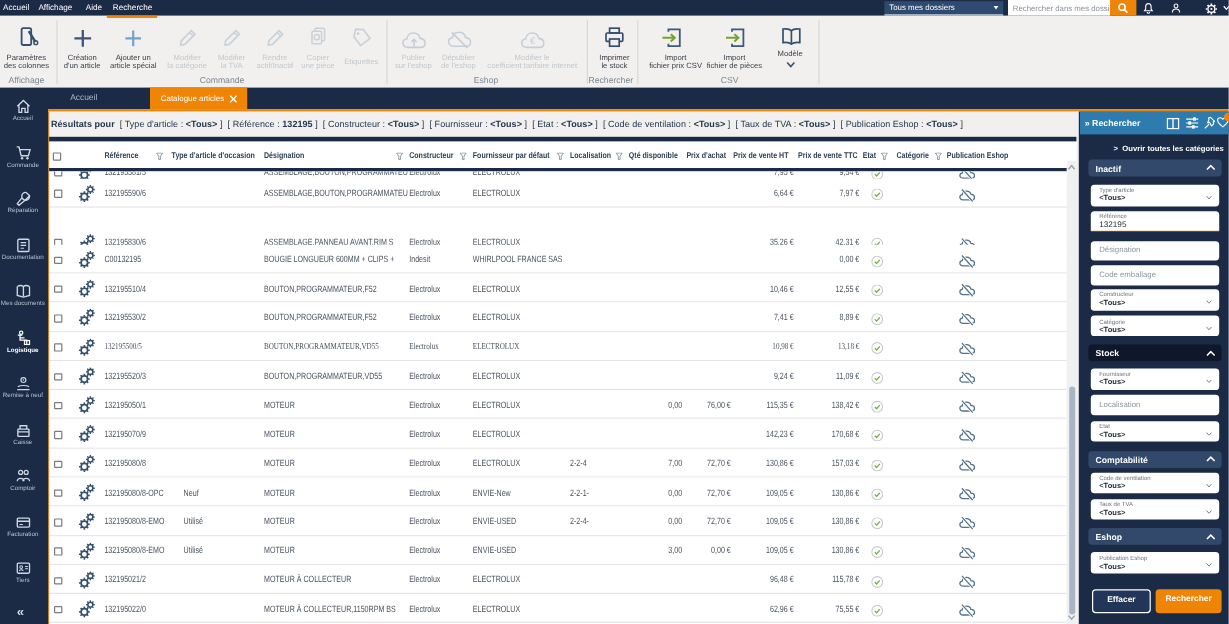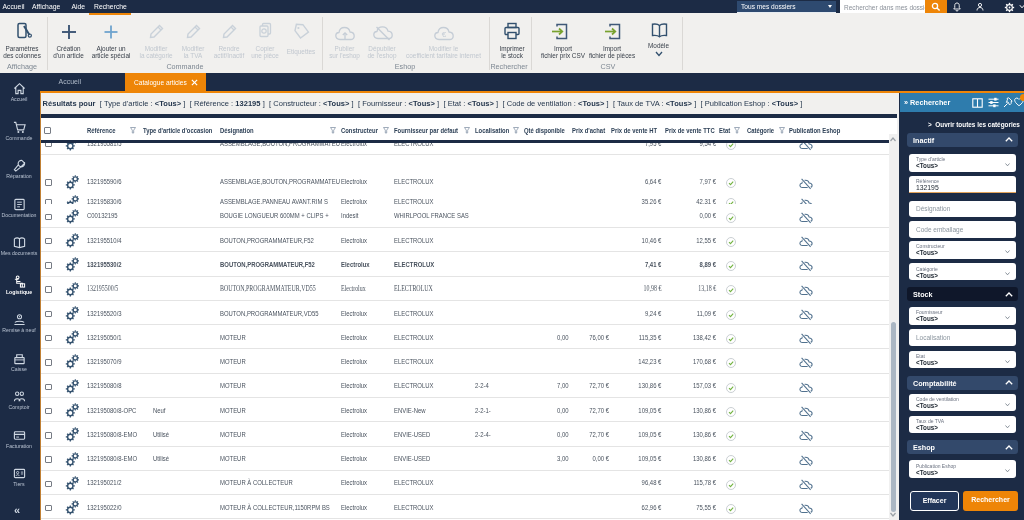--- a/index.html
+++ b/index.html
@@ -343,21 +343,21 @@
       <svg class="abs" style="left:686px;top:8.8px;" width="10" height="10" viewBox="0 0 10 10">
         <circle cx="5" cy="5" r="4.5" fill="none" stroke="#c4c9ce" stroke-width="0.9"></circle>
         <path d="M3 5.1 L4.5 6.6 L7.2 3.6" fill="none" stroke="#72b340" stroke-width="1.1"></path>
       </svg>
       <svg class="abs" style="left:759px;top:8px;" width="14" height="12" viewBox="0 0 14 12">
         <path d="M3.5 9.5 C1.8 9.5 0.9 8.4 0.9 7.3 C0.9 6.2 1.7 5.3 2.9 5.2 C3.1 3.4 4.6 2.2 6.5 2.2 C8.3 2.2 9.7 3.3 10.1 4.9 C11.7 5 13.1 6 13.1 7.5 C13.1 8.7 12.1 9.5 10.7 9.5 Z" fill="none" stroke="#51718e" stroke-width="1.05"></path>
         <line x1="2.4" y1="0.7" x2="11.8" y2="11.1" stroke="#fff" stroke-width="2.4"></line>
         <line x1="2.6" y1="0.9" x2="11.6" y2="10.9" stroke="#51718e" stroke-width="1.05"></line>
       </svg>
     </div>
-<div class="row" style="top:27px;">
+<div class="row" style="top:6px;">
       <div class="abs" style="left:5px;top:9.8px;width:6.5px;height:6.5px;border:1px solid #767b84;border-radius:1px;background:#fff;"></div>
       <svg class="abs" style="left:25px;top:5px;" width="15" height="15" viewBox="0 0 15 15">
         <g stroke="#33516e" fill="none">
           <circle cx="10.3" cy="3.9" r="2.1" stroke-width="1.3"></circle>
           <g stroke-width="1.1">
             <line x1="10.3" y1="0.2" x2="10.3" y2="1.6"></line>
             <line x1="10.3" y1="6.2" x2="10.3" y2="7.6"></line>
             <line x1="6.6" y1="3.9" x2="8" y2="3.9"></line>
             <line x1="12.6" y1="3.9" x2="14" y2="3.9"></line>
             <line x1="7.7" y1="1.3" x2="8.7" y2="2.3"></line>
@@ -518,21 +518,21 @@
       <svg class="abs" style="left:686px;top:8.8px;" width="10" height="10" viewBox="0 0 10 10">
         <circle cx="5" cy="5" r="4.5" fill="none" stroke="#c4c9ce" stroke-width="0.9"></circle>
         <path d="M3 5.1 L4.5 6.6 L7.2 3.6" fill="none" stroke="#72b340" stroke-width="1.1"></path>
       </svg>
       <svg class="abs" style="left:759px;top:8px;" width="14" height="12" viewBox="0 0 14 12">
         <path d="M3.5 9.5 C1.8 9.5 0.9 8.4 0.9 7.3 C0.9 6.2 1.7 5.3 2.9 5.2 C3.1 3.4 4.6 2.2 6.5 2.2 C8.3 2.2 9.7 3.3 10.1 4.9 C11.7 5 13.1 6 13.1 7.5 C13.1 8.7 12.1 9.5 10.7 9.5 Z" fill="none" stroke="#51718e" stroke-width="1.05"></path>
         <line x1="2.4" y1="0.7" x2="11.8" y2="11.1" stroke="#fff" stroke-width="2.4"></line>
         <line x1="2.6" y1="0.9" x2="11.6" y2="10.9" stroke="#51718e" stroke-width="1.05"></line>
       </svg>
     </div>
-<div class="row" style="top:109.78px;font-weight:bold;">
+<div class="row" style="top:109.78px;">
       <div class="abs" style="left:5px;top:9.8px;width:6.5px;height:6.5px;border:1px solid #767b84;border-radius:1px;background:#fff;"></div>
       <svg class="abs" style="left:25px;top:5px;" width="15" height="15" viewBox="0 0 15 15">
         <g stroke="#33516e" fill="none">
           <circle cx="10.3" cy="3.9" r="2.1" stroke-width="1.3"></circle>
           <g stroke-width="1.1">
             <line x1="10.3" y1="0.2" x2="10.3" y2="1.6"></line>
             <line x1="10.3" y1="6.2" x2="10.3" y2="7.6"></line>
             <line x1="6.6" y1="3.9" x2="8" y2="3.9"></line>
             <line x1="12.6" y1="3.9" x2="14" y2="3.9"></line>
             <line x1="7.7" y1="1.3" x2="8.7" y2="2.3"></line>

